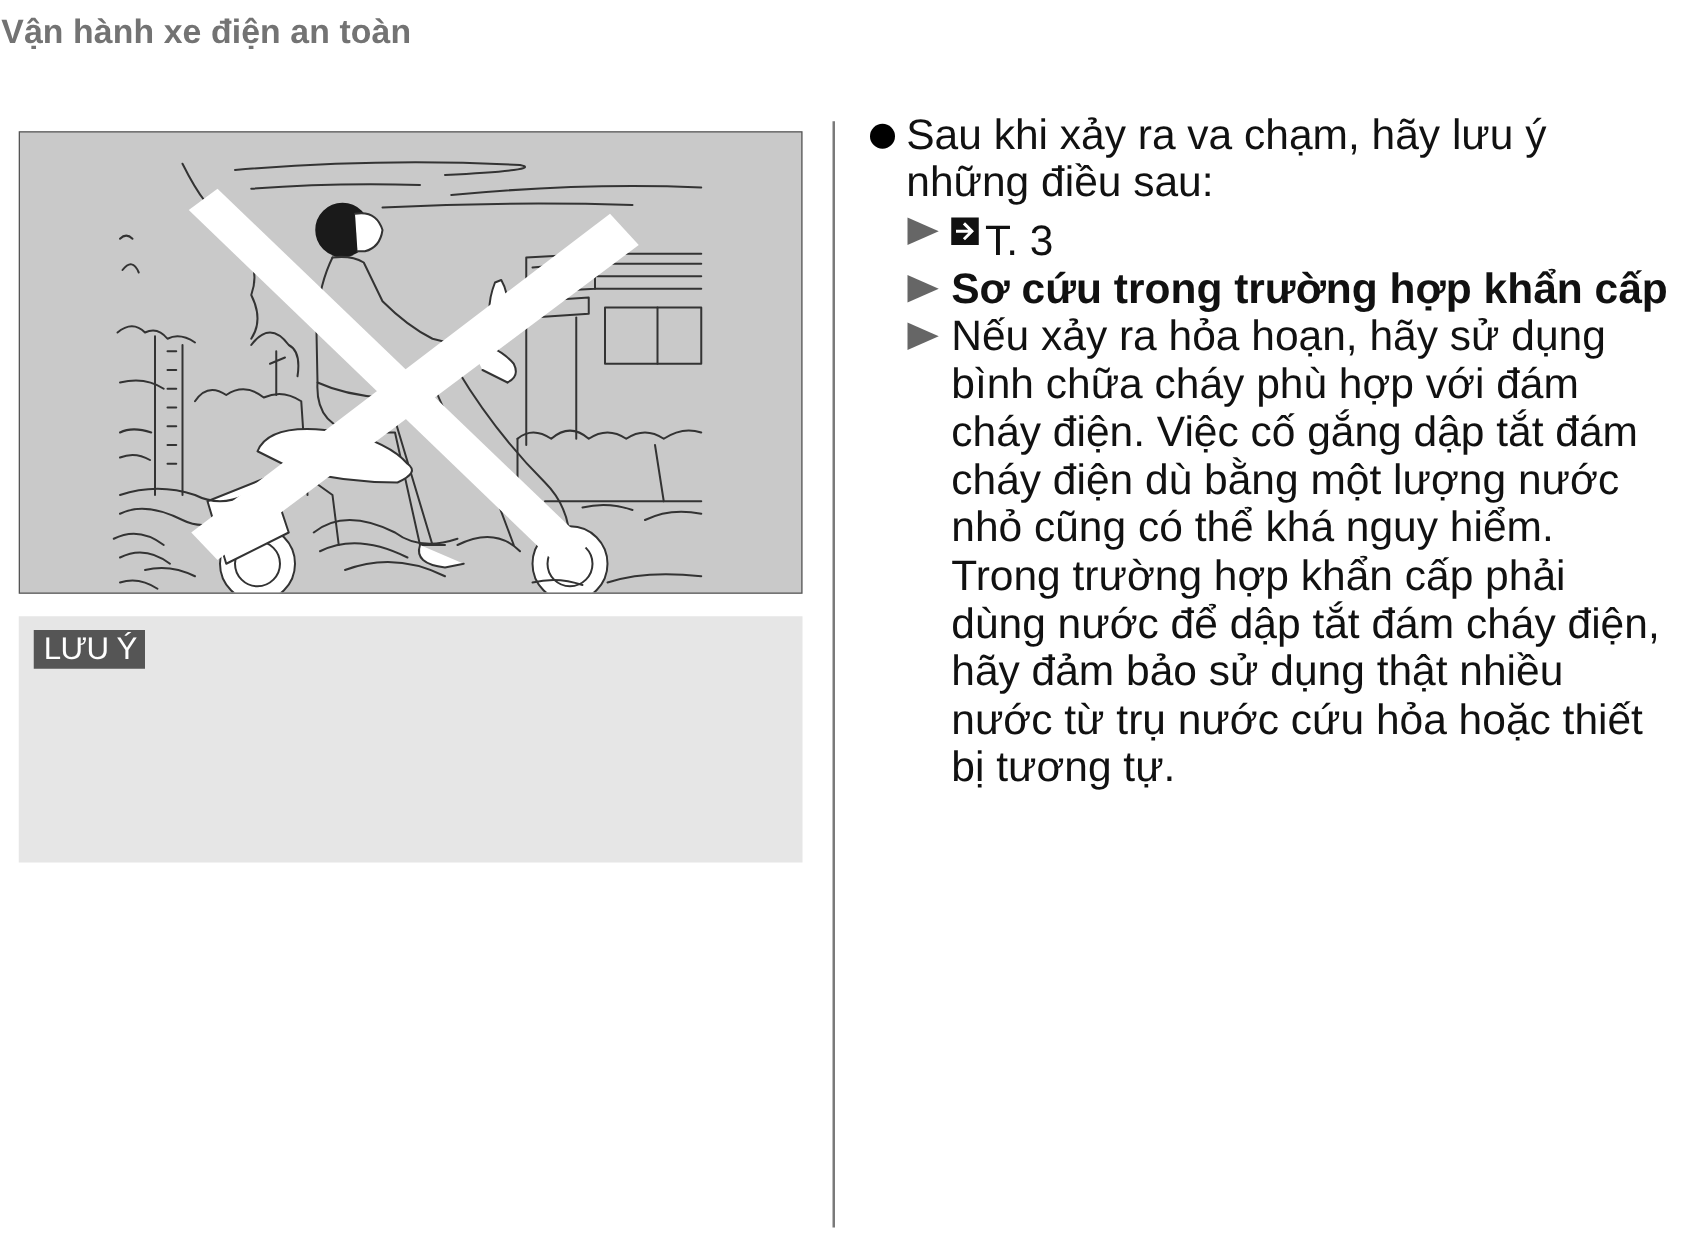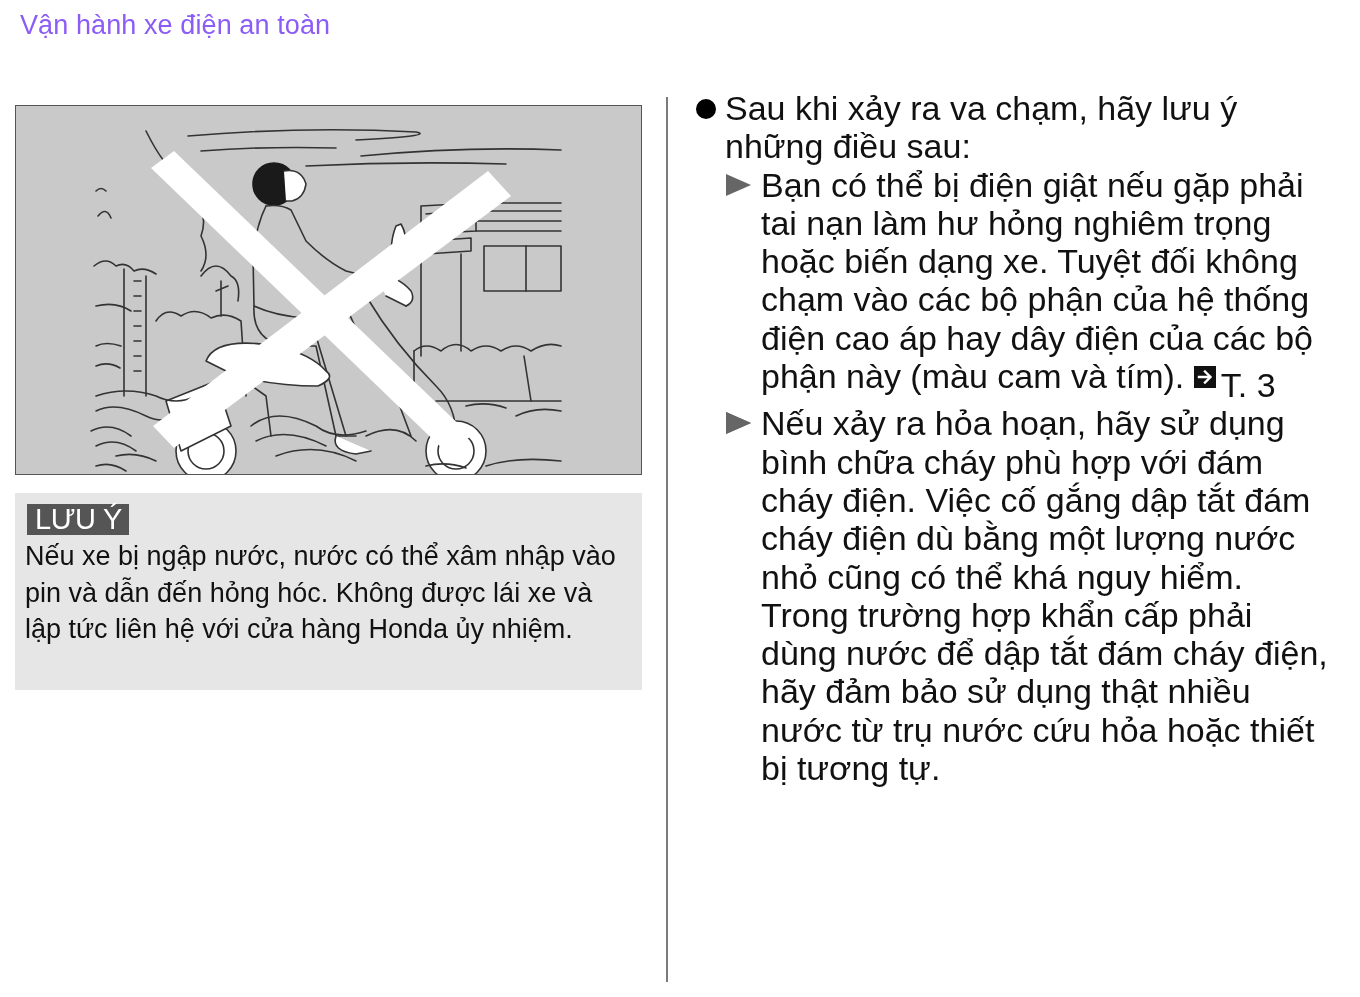--- a/index.html
+++ b/index.html
@@ -10,25 +10,25 @@
   body {
     width: 1360px;
     height: 997px;
     position: relative;
     overflow: hidden;
     font-family: "Liberation Sans", sans-serif;
     color: #111111;
   }
   .page-title {
     position: absolute;
-    left: 20px;
+    left: 1px;
     top: 10px;
     font-size: 27px;
-    font-weight: normal;
-    color: #8b5cf6;
+    font-weight: bold;
+    color: #737373;
     letter-spacing: 0.1px;
   }
   .illustration {
     position: absolute;
     left: 15px;
     top: 105px;
     width: 625px;
     height: 368px;
     background: #c9c9c9;
     border: 1.5px solid #555555;
@@ -50,21 +50,21 @@
     background: #e6e6e6;
   }
   .note-label {
     position: absolute;
     left: 12px;
     top: 11px;
     height: 31px;
     padding: 0 7px 0 8px;
     background: #555555;
     color: #ffffff;
-    font-size: 29px;
+    font-size: 25px;
     line-height: 31px;
     letter-spacing: -0.5px;
   }
   .note-text {
     position: absolute;
     left: 10px;
     top: 45px;
     width: 605px;
     font-size: 27px;
     line-height: 36.7px;
@@ -223,44 +223,44 @@
 
     <g>
       <polygon points="135,62 158,45 455,330 432,348" fill="#ffffff"></polygon>
       <polygon points="472,65 495,90 158,342 137,320" fill="#ffffff"></polygon>
     </g>
   </svg>
 </div>
 
 <div class="note-box">
   <div class="note-label">LƯU Ý</div>
-  <div class="note-text">Nếu xe bị ngập nước, nước có thể xâm nhập vào pin và dẫn đến hỏng hóc. Không được lái xe và lập tức liên hệ với cửa hàng Honda ủy nhiệm.</div>
 </div>
 
 <div class="divider"></div>
 
 <div class="right-col">
   <div class="main-bullet">
     <span class="dot"></span>
     <span>Sau khi xảy ra va chạm, hãy lưu ý những điều sau:</span>
   </div>
 
   <div class="sub-item">
     <span class="tri"></span>
-    <span>Bạn có thể bị điện giật nếu gặp phải tai nạn làm hư hỏng nghiêm trọng hoặc biến dạng xe. Tuyệt đối không chạm vào các bộ phận của hệ thống điện cao áp hay dây điện của các bộ phận này (màu cam và tím). </span><span class="ref">
+    <span class="ref">
         <span class="ref-icon">
           <svg viewBox="0 0 22 22">
             <path d="M5 11 L16 11 M11 5.5 L16.5 11 L11 16.5" stroke="#fff" stroke-width="2.4" fill="none" stroke-linecap="square"></path>
           </svg>
         </span>
         <span>T. 3</span>
       </span>
   </div>
 
   <div class="sub-item">
     <span class="tri"></span>
+    <div class="bold-line">Sơ cứu trong trường hợp khẩn cấp</div>
   </div>
 
   <div class="sub-item">
     <span class="tri"></span>
     <span>Nếu xảy ra hỏa hoạn, hãy sử dụng bình chữa cháy phù hợp với đám cháy điện. Việc cố gắng dập tắt đám cháy điện dù bằng một lượng nước nhỏ cũng có thể khá nguy hiểm. Trong trường hợp khẩn cấp phải dùng nước để dập tắt đám cháy điện, hãy đảm bảo sử dụng thật nhiều nước từ trụ nước cứu hỏa hoặc thiết bị tương tự.</span>
   </div>
 </div>
 
 </body></html>

